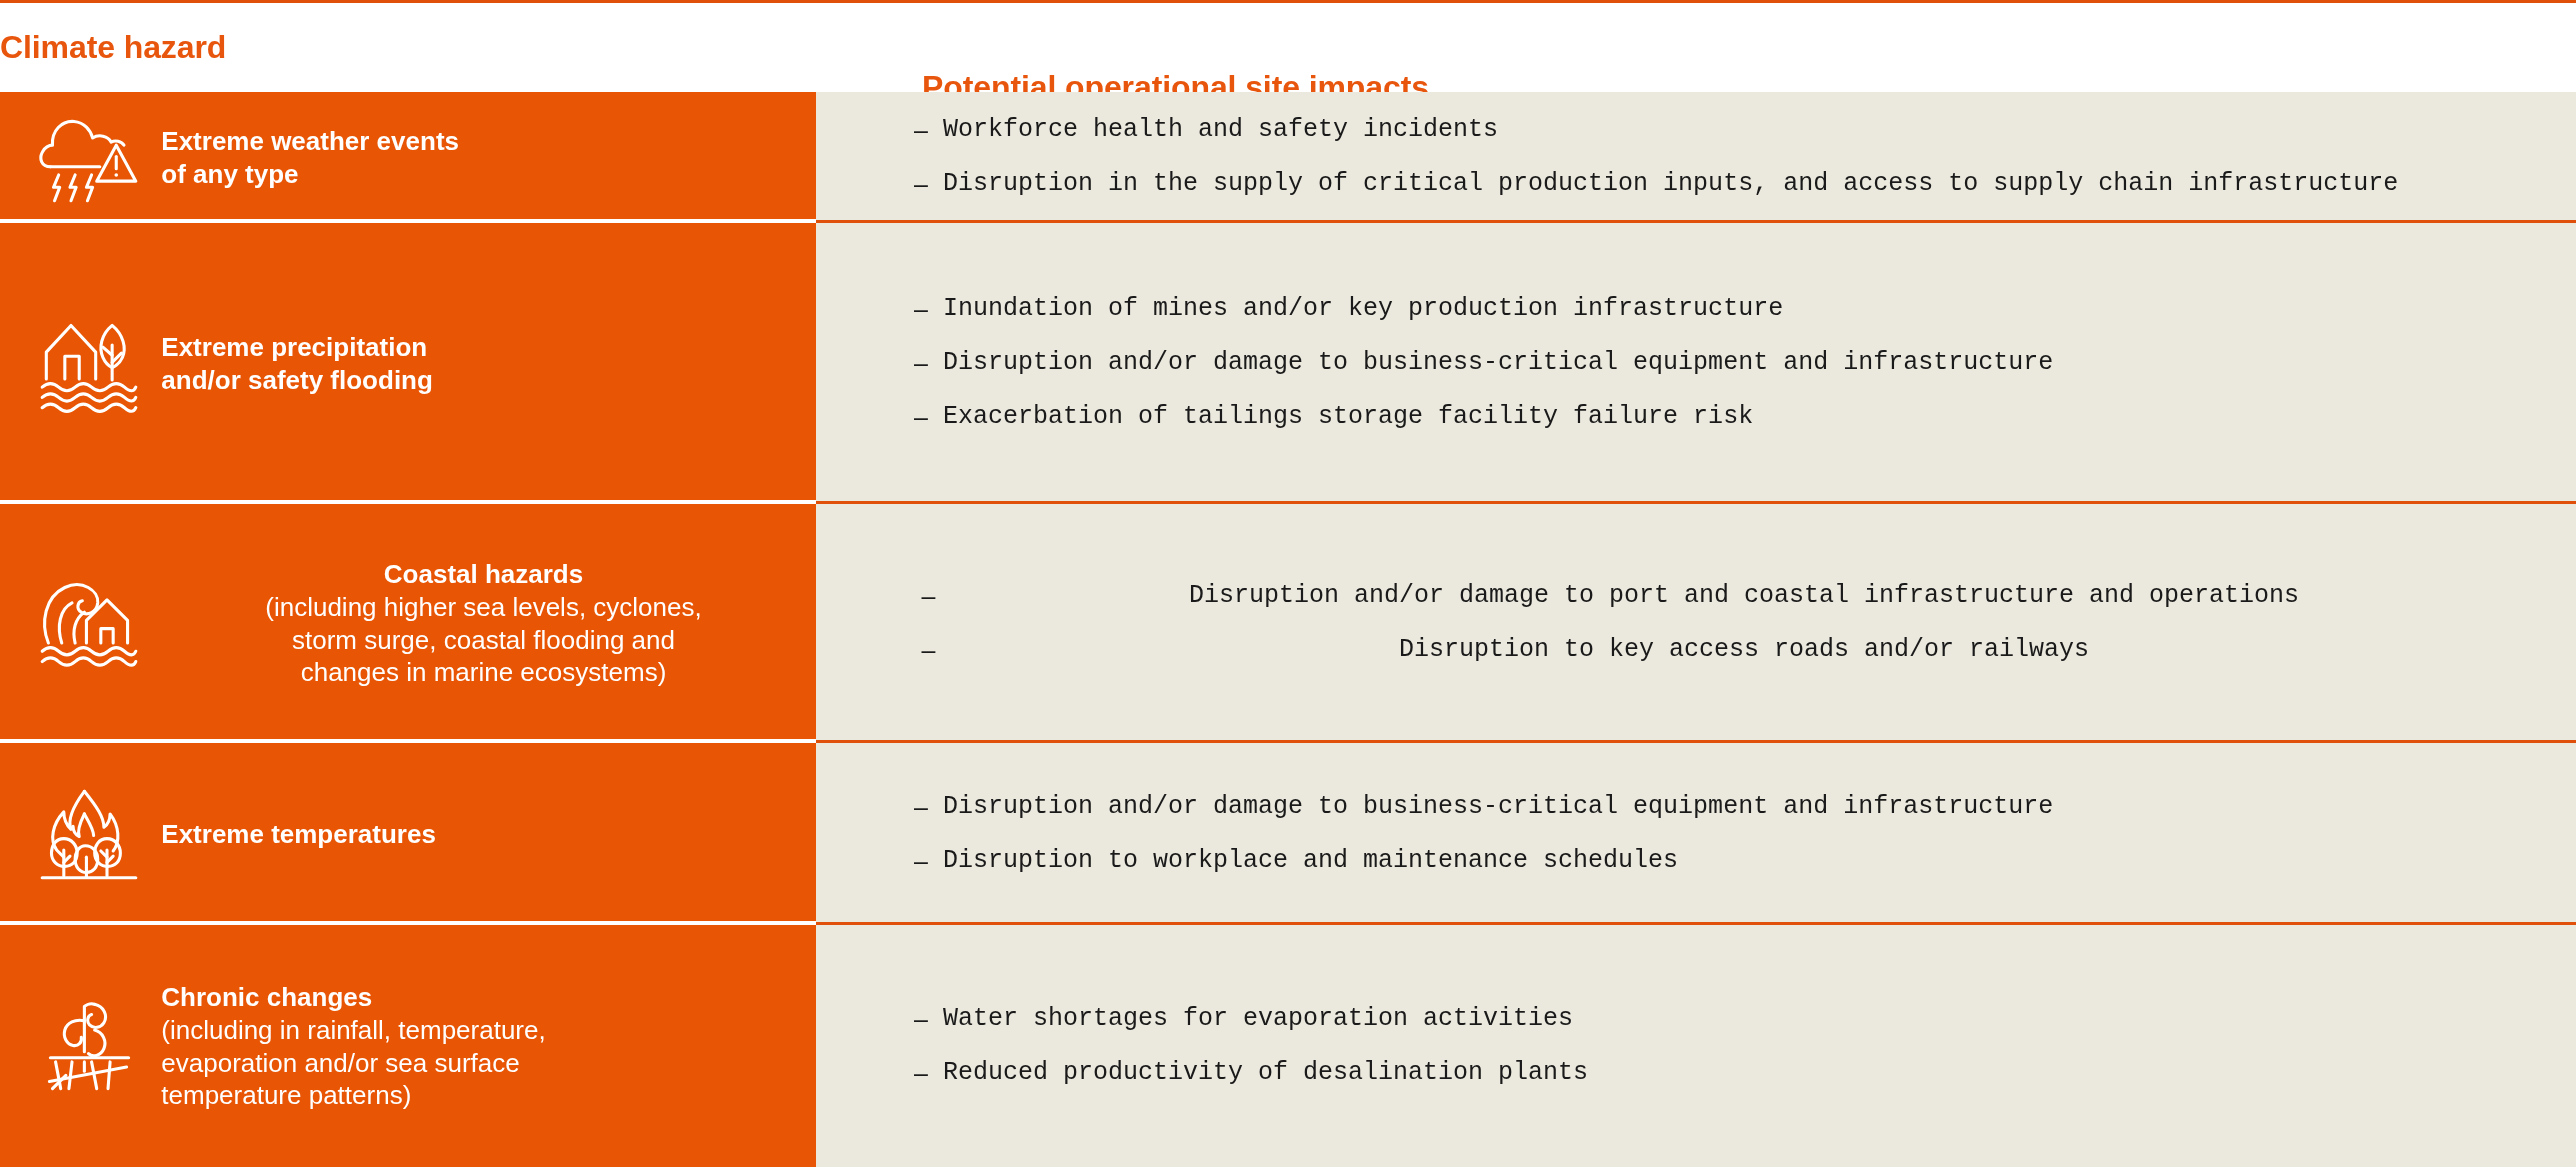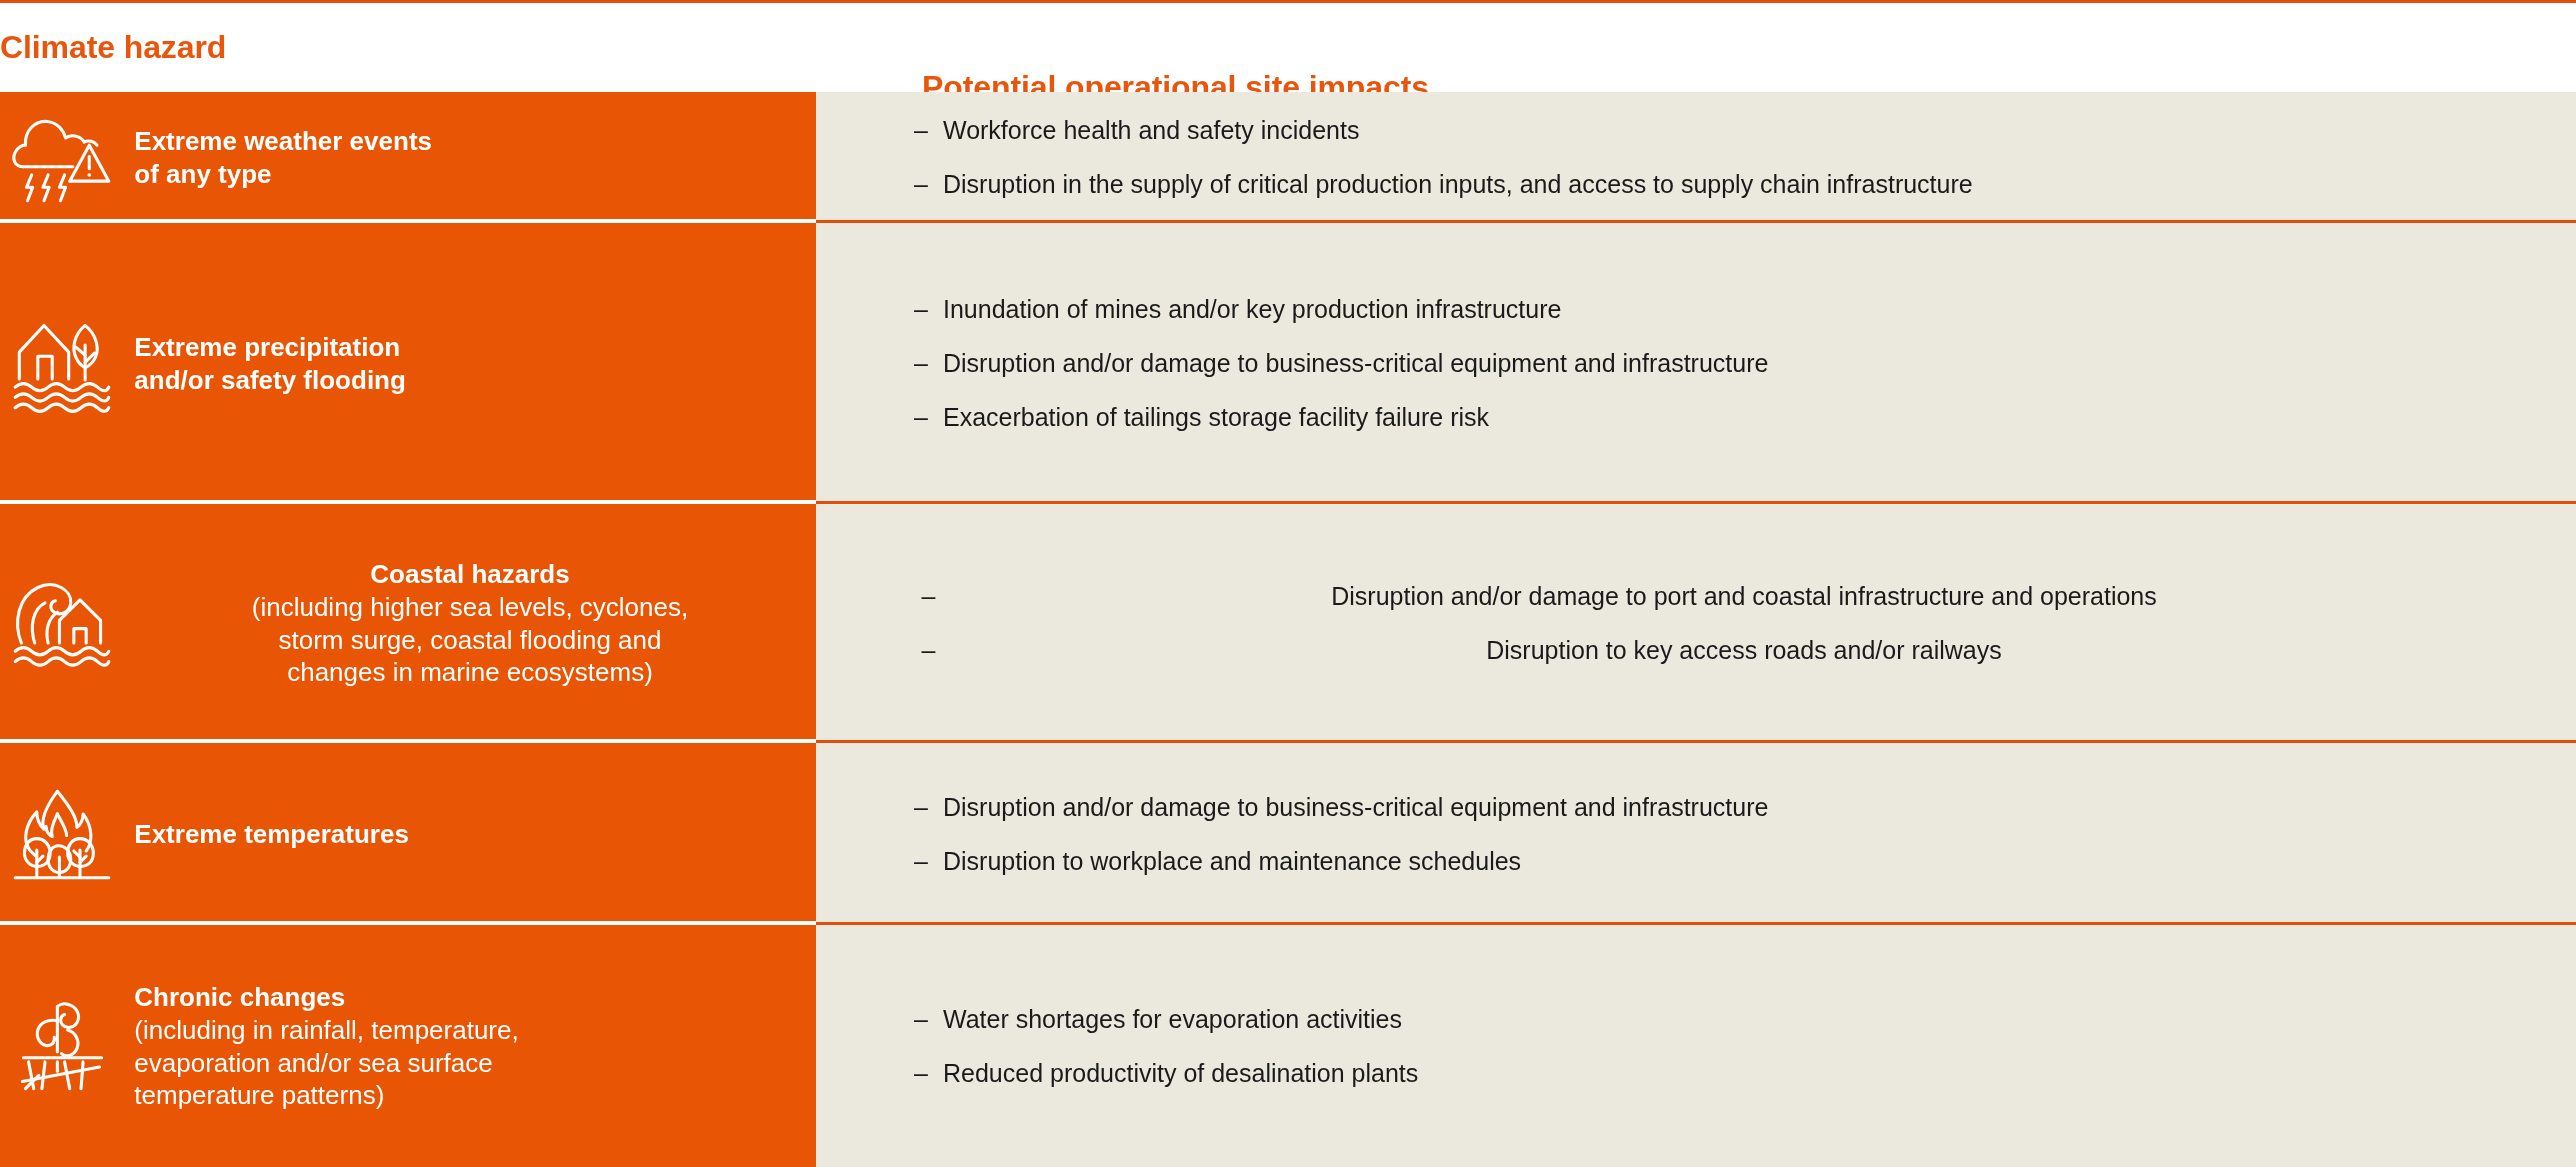--- a/index.html
+++ b/index.html
@@ -76,20 +76,21 @@
     position:absolute; left:816px; bottom:0;
     width:1760px; height:2.6px;
     background:#E1500A;
   }
 
   
   .hz-inner {
     display:flex;
     align-items:center;
     width:100%;
+    padding-left:27px;
   }
   .hz-icon {
     flex:0 0 auto;
     width:123px;
     display:flex;
     align-items:center;
     justify-content:center;
   }
   .hz-icon svg { display:block; }
   .hz-label {
@@ -128,20 +129,21 @@
   .bullet .dash {
     flex:0 0 auto;
     width:29px;
     font-size:25px;
     line-height:1.3;
     color:#1a1a1a;
   }
   .bullet .btext {
     flex:1 1 auto;
     white-space:normal;
+    font-family:Liberation Mono, monospace;
   }
 </style>
 </head>
 <body>
 
 <div id="sheet">
 
   <div class="top-rule"></div>
 
   <div class="header">

